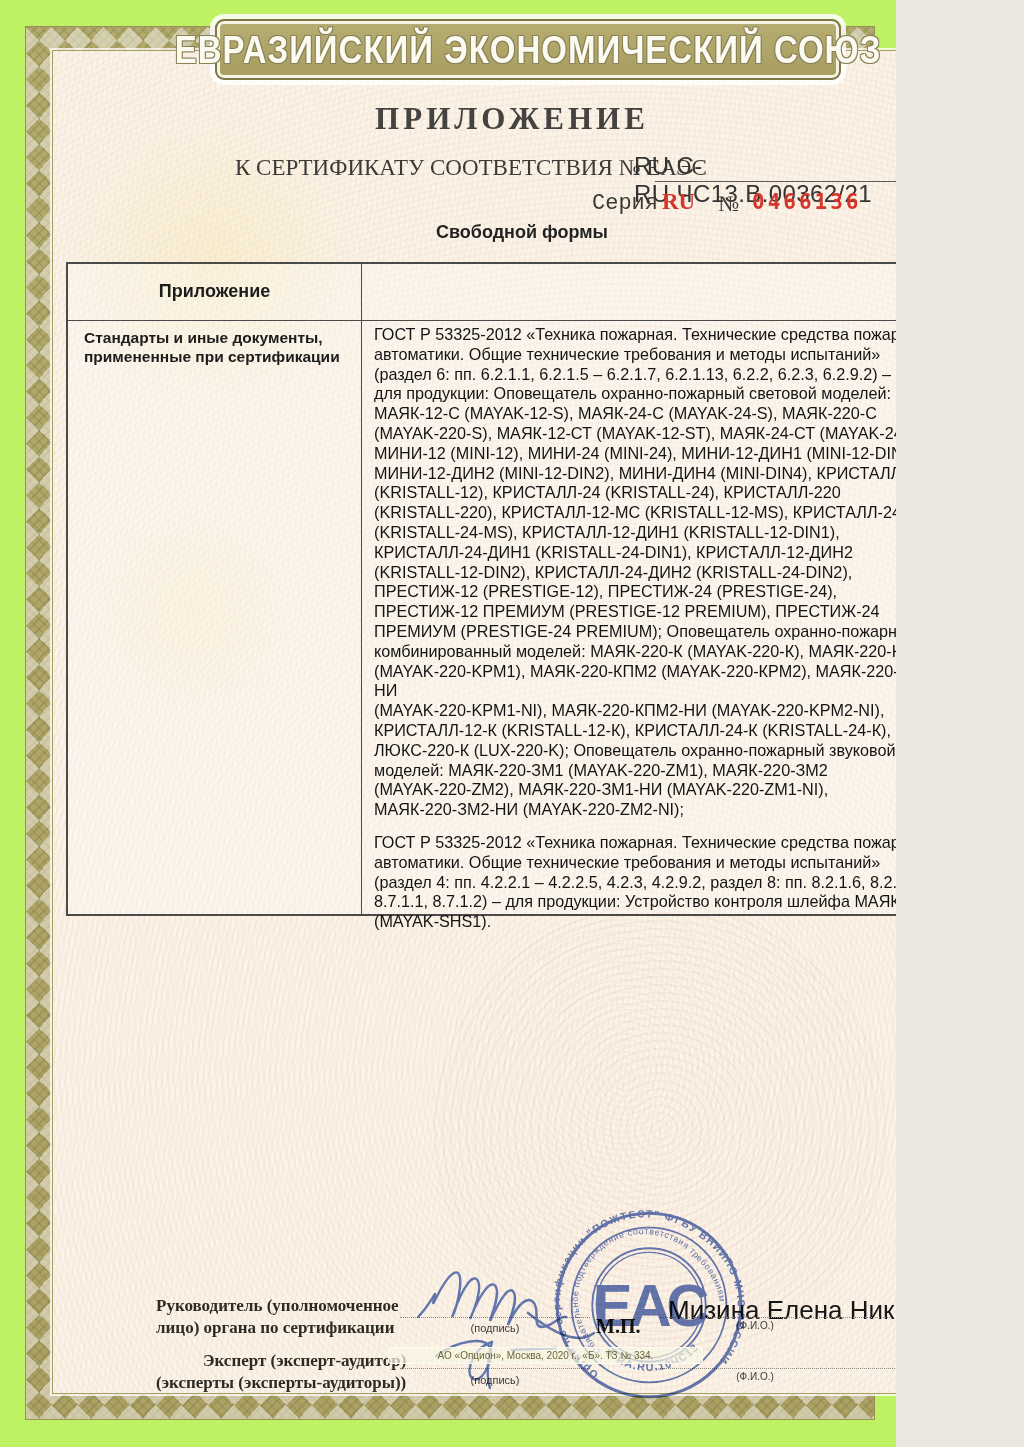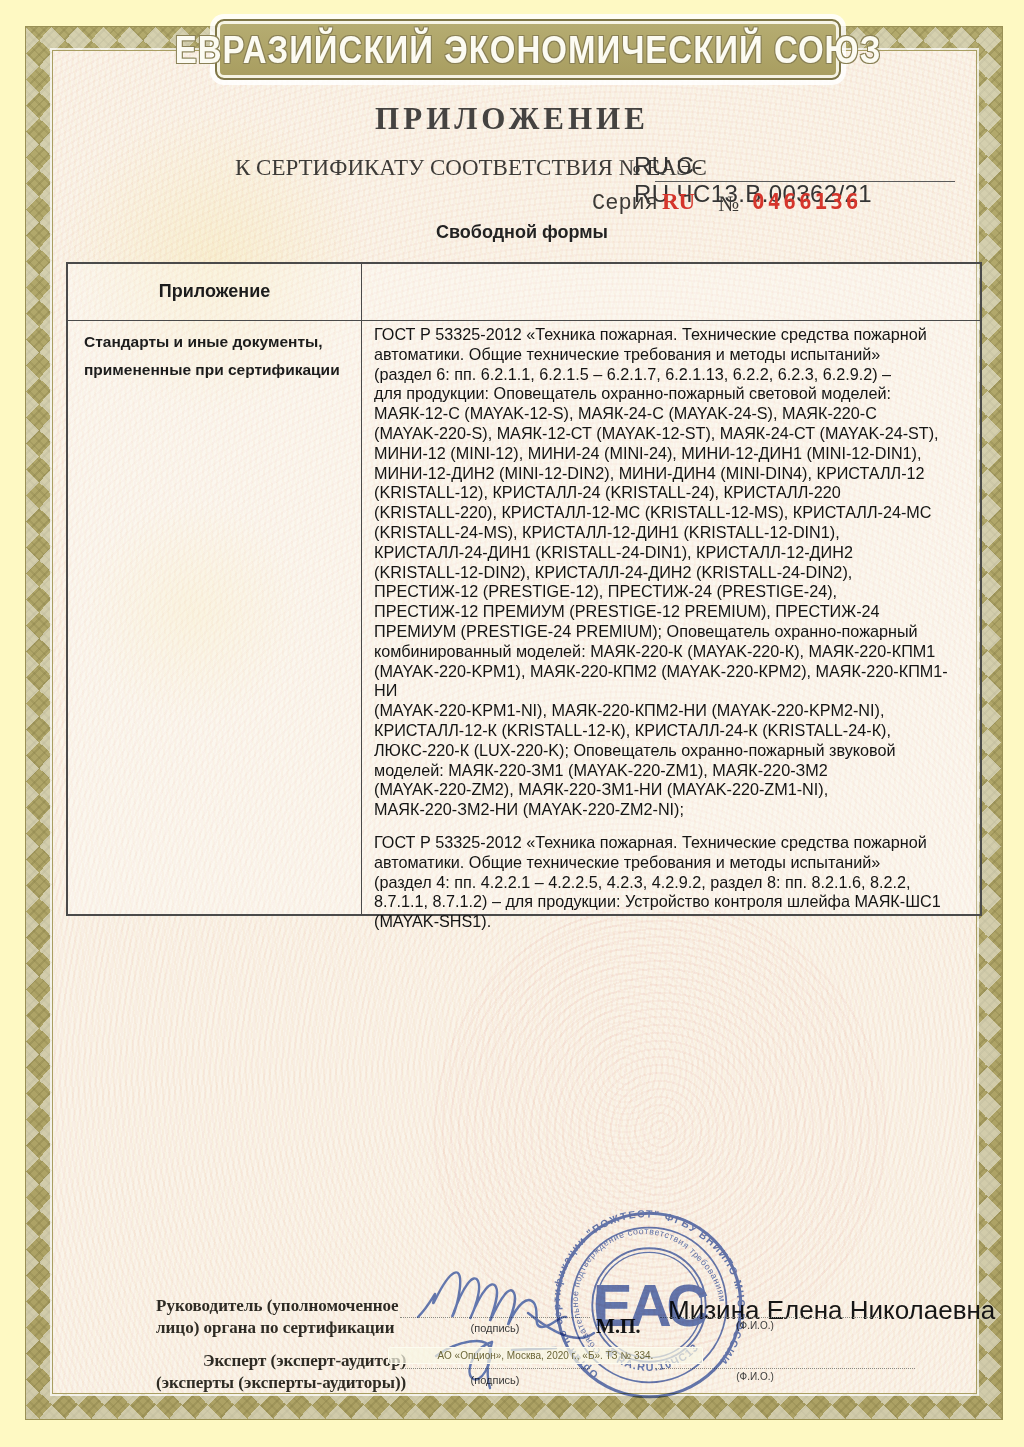--- a/index.html
+++ b/index.html
@@ -1,16 +1,16 @@
 <!DOCTYPE html>
 <html><head>
 <meta charset="utf-8">
 <style>
   html,body{margin:0;padding:0;background:#e9e7e0;}
-  .page{position:relative;width:1024px;height:1447px;background:#fef9c3;overflow:hidden;
+  .page{position:relative;width:896px;height:1447px;background:#bef264;overflow:hidden;
         font-family:"Liberation Sans",sans-serif;color:#1d1d1d;}
   
   .frame{position:absolute;left:25px;top:26px;right:21px;bottom:27px;
     background:
       repeating-conic-gradient(from 45deg, rgba(255,255,255,.45) 0 25%, rgba(0,0,0,0) 0 50%) 0 0/26px 26px,
       repeating-linear-gradient(135deg, rgba(125,117,64,.28) 0 2px, rgba(0,0,0,0) 2px 7px),
       repeating-linear-gradient(45deg, rgba(125,117,64,.22) 0 2px, rgba(0,0,0,0) 2px 7px),
       linear-gradient(#b2a96c,#aca164);
     border:1px solid #9a9156;}
   
@@ -46,21 +46,21 @@
     letter-spacing:3px;color:#d5352b;}
   .form-note{left:0;top:222px;width:1044px;text-align:center;font-size:18px;font-weight:bold;color:#222;}
   
   .table{left:66px;top:262px;width:912px;height:650px;border:2px solid #4a4a4a;background:rgba(255,255,255,.25);}
   .col-div{position:absolute;left:293px;top:0;bottom:0;border-left:1.6px solid #4a4a4a;}
   .row-div{position:absolute;left:0;top:56px;width:100%;border-top:1.6px solid #4a4a4a;}
   .th{position:absolute;top:17px;font-size:18px;font-weight:bold;color:#1c1c1c;text-align:center;}
   .th1{left:0;width:293px;}
   .th2{left:293px;width:619px;}
   .cell-title{position:absolute;left:16px;top:64px;width:265px;
-    font-size:15.5px;font-weight:bold;line-height:28px;color:#1c1c1c;}
+    font-size:15.5px;font-weight:bold;line-height:19px;color:#1c1c1c;}
   .cell-desc{position:absolute;left:306px;top:61px;width:596px;
     font-size:16.2px;line-height:19.8px;color:#141414;}
   .cell-desc .para2{margin-top:13px;}
   
   .sig-label{font-family:"Liberation Serif",serif;font-size:17px;font-weight:600;
     line-height:22px;color:#2e2b24;}
   .dotline{border-bottom:1.6px dotted #8b8b84;height:0;}
   .caption{font-size:11px;color:#3a3a3a;text-align:center;}
   .name{font-size:26px;color:#161616;white-space:nowrap;}
   .mp{font-family:"Liberation Serif",serif;font-size:20px;font-weight:bold;color:#161616;}

